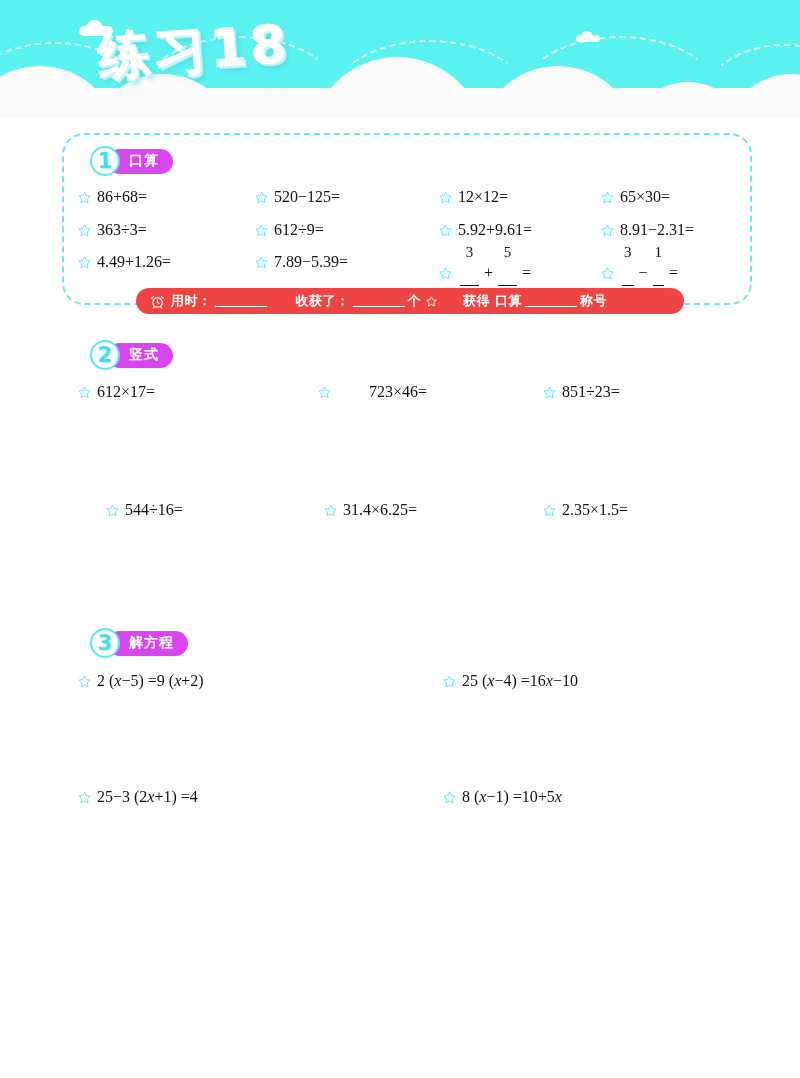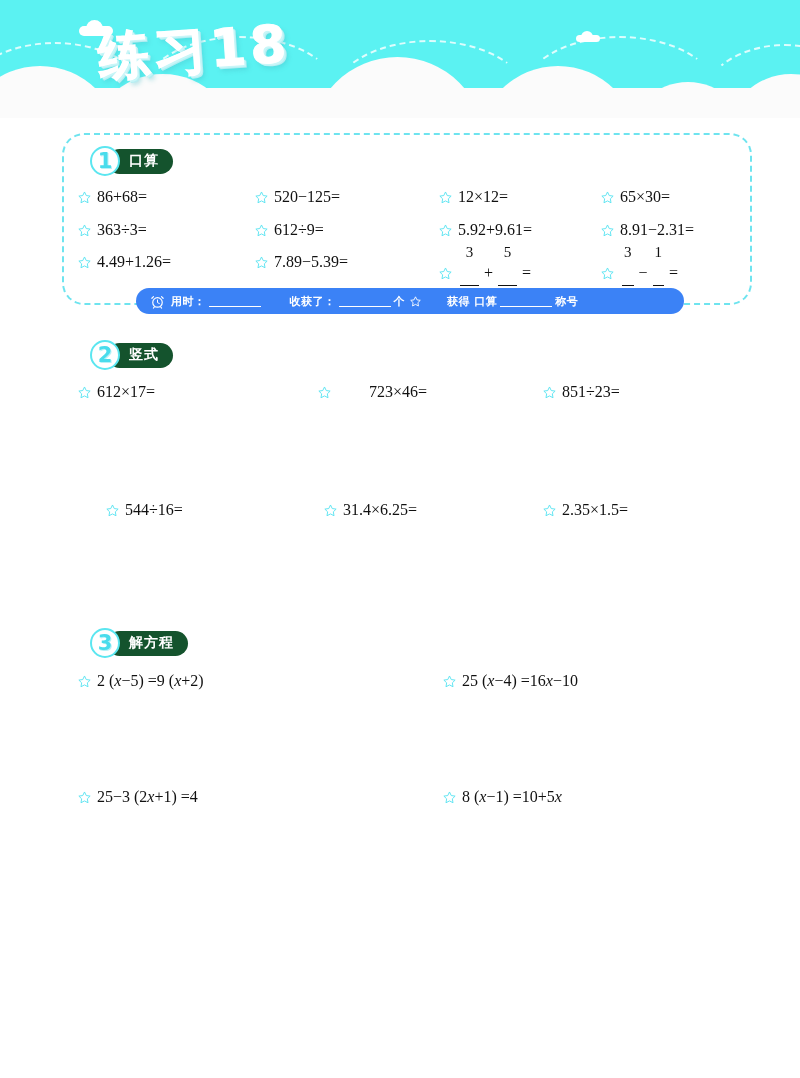--- a/index.html
+++ b/index.html
@@ -85,21 +85,21 @@
     border: 2px solid #5be6f0;
     color: #49dcec;
     font-family: "DejaVu Sans", sans-serif;
     font-size: 21px; font-weight: bold;
     display: flex; align-items: center; justify-content: center;
     line-height: 1;
     text-shadow: 1px 1px 0 rgba(120,230,240,0.55);
   }
   .badge-pill {
     position: relative; margin-left: -13px; z-index: 2;
-    background: #14532d;
+    background: #d946ef;
     border-radius: 14px;
     height: 25px;
     padding: 0 14px 0 22px;
     display: flex; align-items: center;
     color: #ffffff;
     font-family: "DejaVu Sans", sans-serif;
     font-size: 14px; font-weight: bold;
     letter-spacing: 1px;
     white-space: nowrap;
   }
@@ -130,26 +130,26 @@
     margin: 0 2px; line-height: 1.05;
   }
   .frac .num { font-size: 15px; padding: 0 2px; }
   .frac .den { font-size: 15px; padding: 0 2px; border-top: 1.3px solid #111; margin-top: 24px; }
   .op { margin: 0 3px; font-size: 16px; }
 
   
   #status-bar {
     position: absolute; left: 136px; top: 288px;
     width: 548px; height: 26px;
-    background: #3b82f6;
+    background: #ef4444;
     border-radius: 13px;
     display: flex; align-items: center;
     color: #ffffff;
     font-family: "DejaVu Sans", sans-serif;
-    font-size: 11px; font-weight: bold;
+    font-size: 13px; font-weight: bold;
     letter-spacing: 0.5px;
   }
   #status-bar .blank {
     display: inline-block; width: 52px;
     border-bottom: 1.5px solid #ffffff;
     height: 11px; margin: 0 3px;
   }
   .sb-seg { display: flex; align-items: center; }
   .sb-gap { width: 26px; }
   .clock-ico { width: 15px; height: 15px; margin: 0 6px 0 14px; flex: 0 0 auto; }

